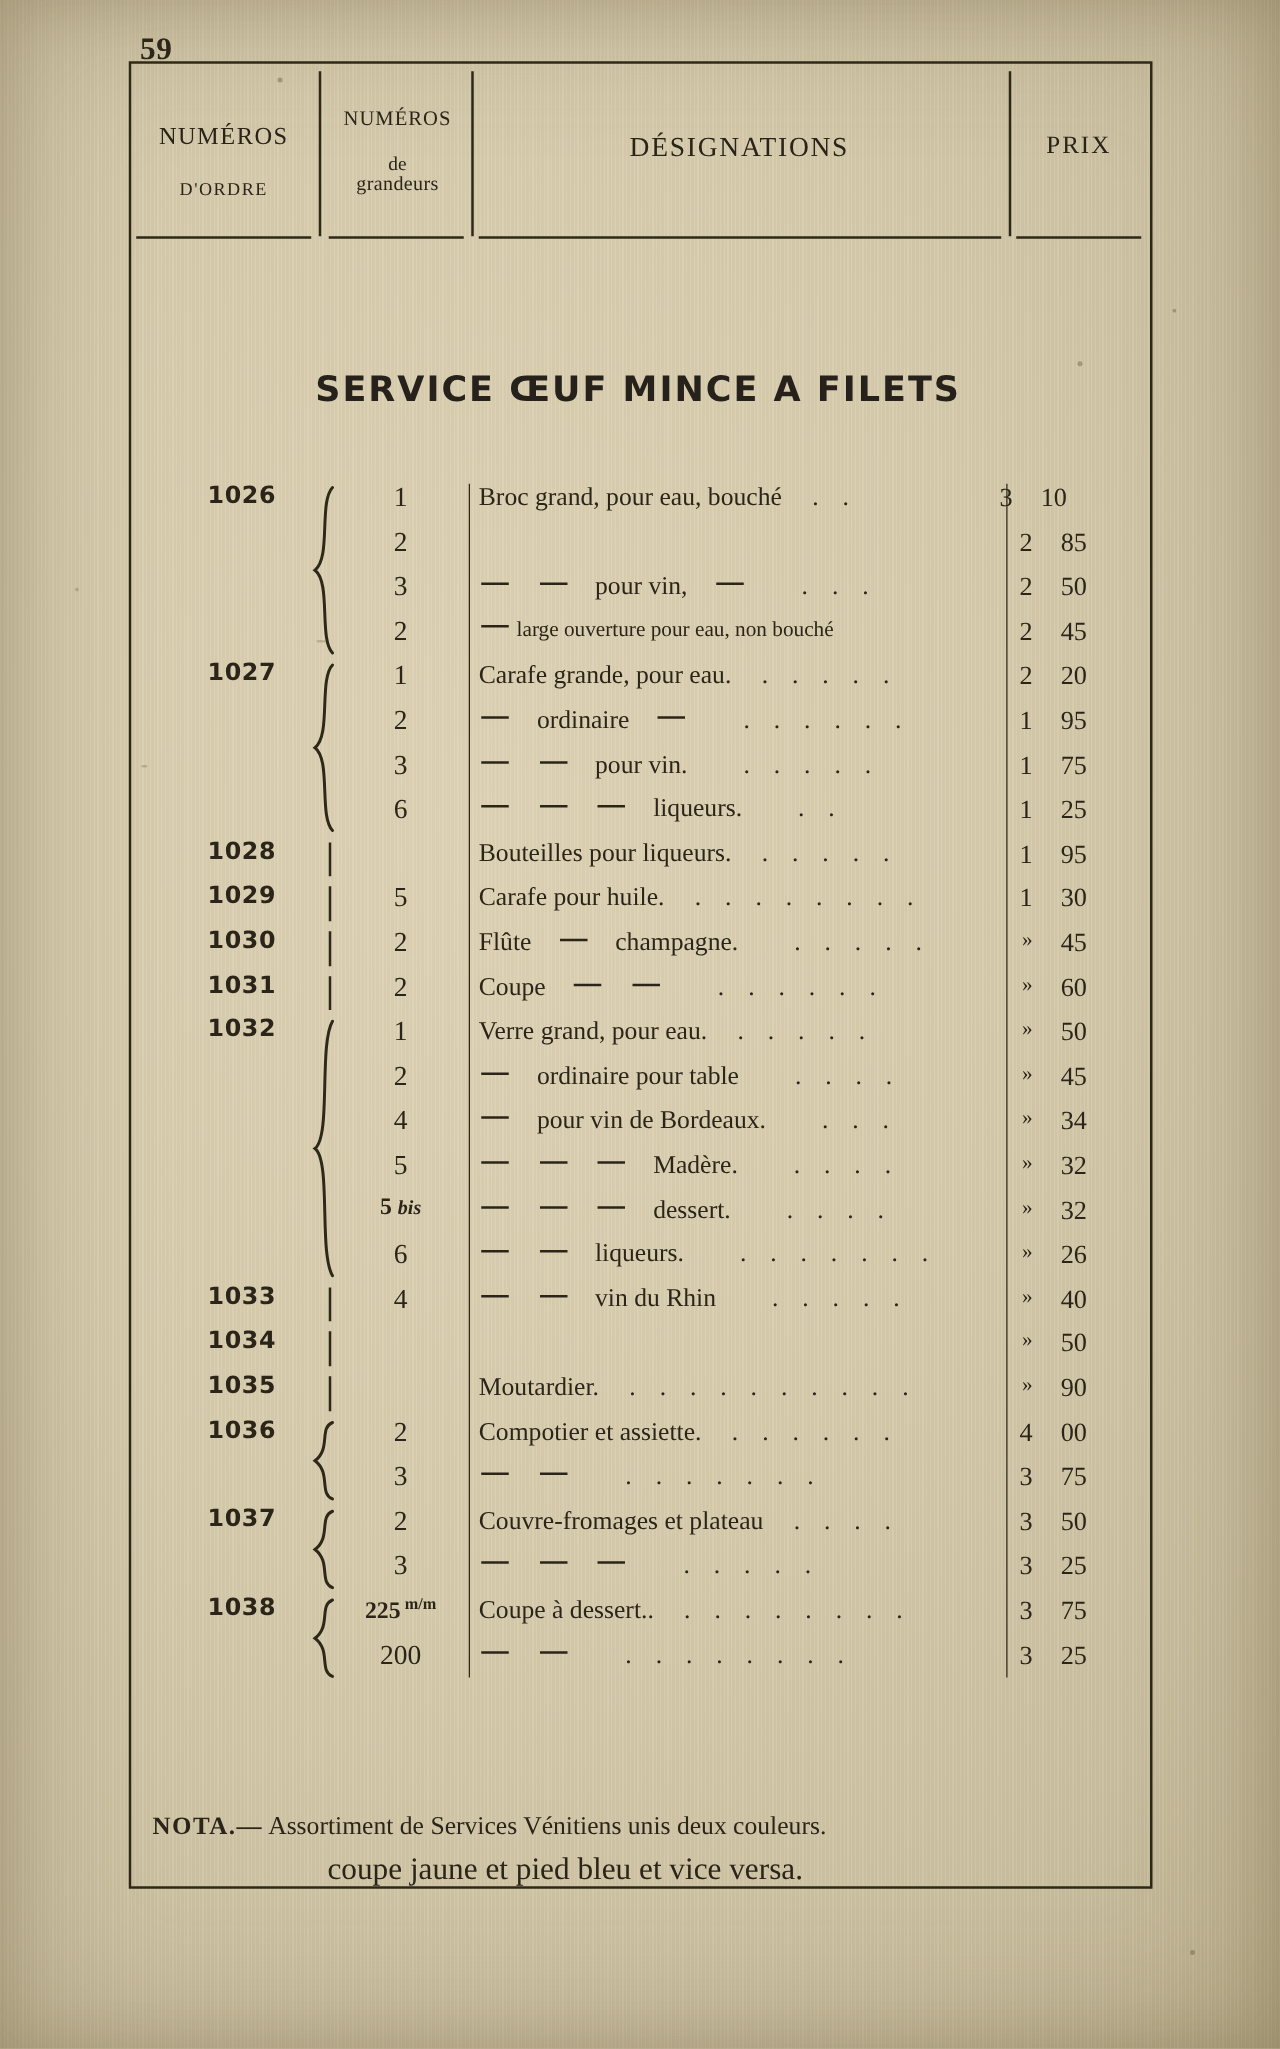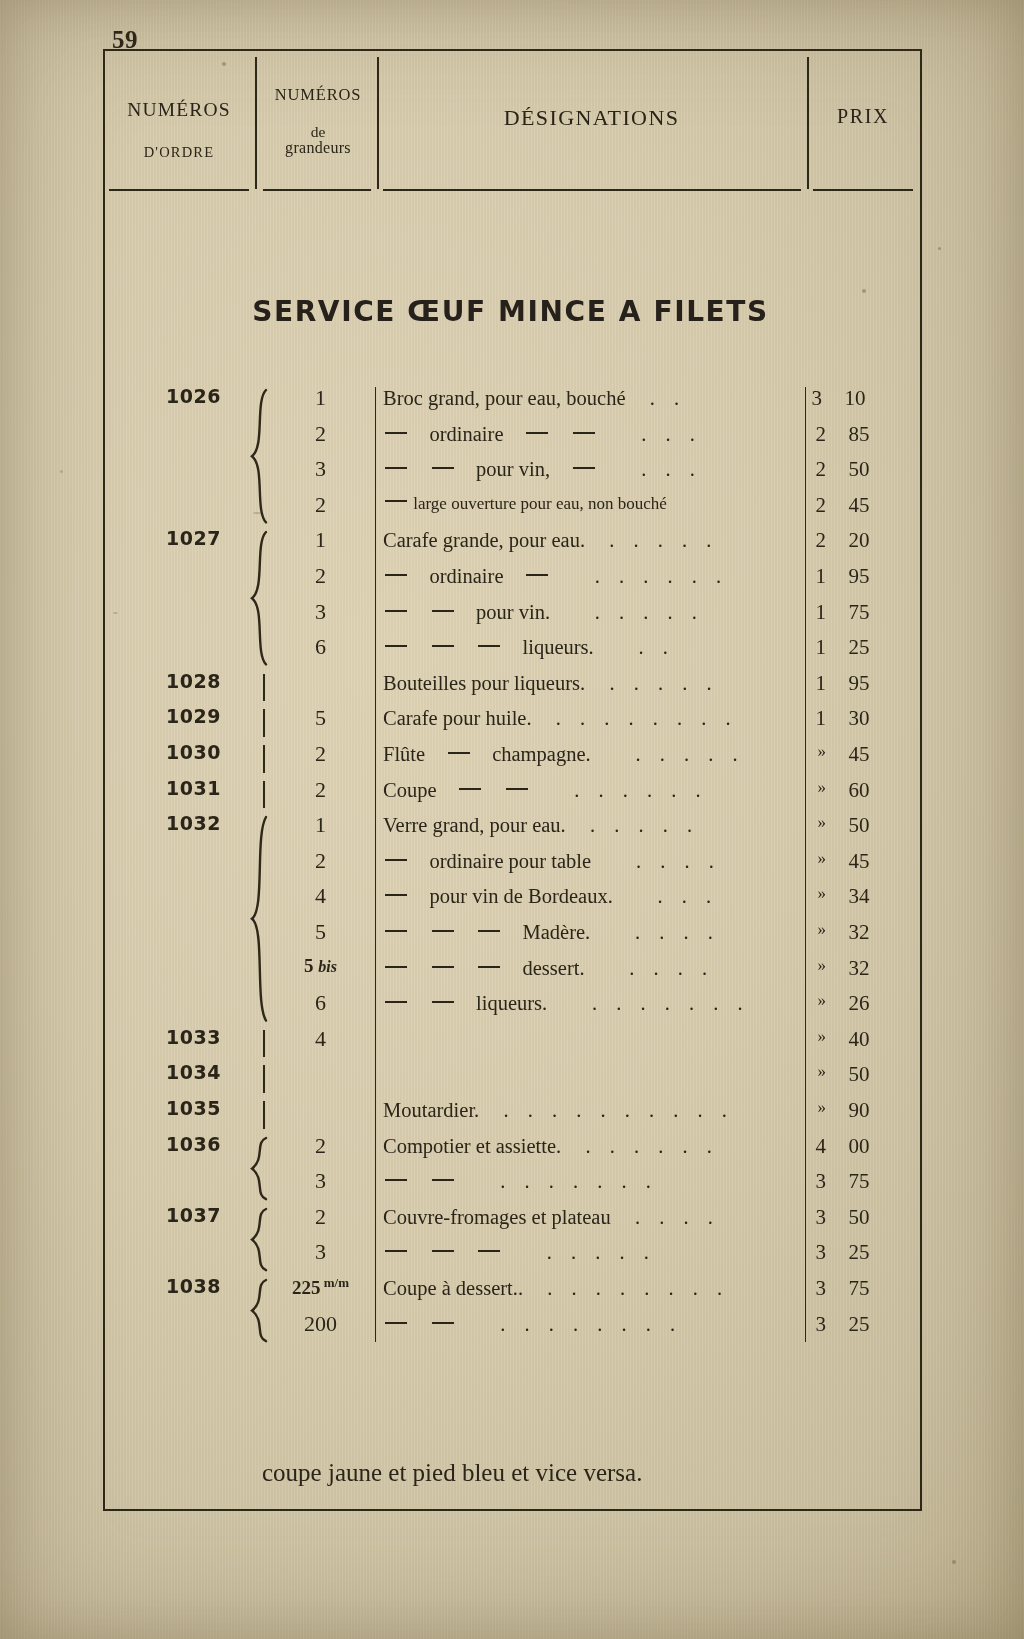--- a/index.html
+++ b/index.html
@@ -276,38 +276,37 @@
   <div class="underline" style="left:280px;top:140px;width:418px;"></div>
   <div class="underline" style="left:710px;top:140px;width:100px;"></div>
 </div>
 
 <div class="section-title">SERVICE ŒUF MINCE A FILETS</div>
 
 <div class="tbody">
 
   <div class="vline thin" style="left:272px;top:2px;height:955px;"></div>
   <div class="vline thin" style="left:702px;top:2px;height:955px;"></div>
-<div class="row" style="top: 0px; position: absolute; left: 0px; right: 4px;">
+<div class="row" style="top: 0px; position: absolute; left: 0px; right: 16px;">
       <div class="num-ordre">1026</div>
       <div class="num-grandeur">1</div>
       <div class="desig"><span>Broc grand, pour eau, bouché</span><span class="lead">&nbsp;&nbsp;. .</span></div>
       <div class="price">
         <span class="franc">3</span>
         <span class="cent">10</span>
       </div>
     </div>
     <div class="brace" style="position: absolute; top: 3px;">
       <svg width="26" height="136.4" viewBox="0 0 26 136.4">
         <path d="M20 2 C9 13.6 19 58.2 6 68.2 C19 78.2 9 122.8 20 134.4" fill="none" stroke="#2e2819" stroke-width="2.4" stroke-linecap="round"></path>
       </svg>
     </div>
     <div class="row" style="top: 35.6px; position: absolute; left: 0px; right: 0px;">
       <div class="num-ordre"></div>
       <div class="num-grandeur">2</div>
-      <div class="desig"><span class="dash"></span><span>&nbsp;&nbsp;&nbsp;&nbsp;</span><span>ordinaire</span><span>&nbsp;&nbsp;&nbsp;&nbsp;</span><span class="dash"></span><span>&nbsp;&nbsp;&nbsp;&nbsp;</span><span class="dash"></span><span>&nbsp;&nbsp;&nbsp;&nbsp;</span><span class="lead">&nbsp;&nbsp;. . .</span></div>
       <div class="price">
         <span class="franc">2</span>
         <span class="cent">85</span>
       </div>
     </div>
     <div class="row" style="top: 71.2px; position: absolute; left: 0px; right: 0px;">
       <div class="num-ordre"></div>
       <div class="num-grandeur">3</div>
       <div class="desig"><span class="dash"></span><span>&nbsp;&nbsp;&nbsp;&nbsp;</span><span class="dash"></span><span>&nbsp;&nbsp;&nbsp;&nbsp;</span><span>pour vin,</span><span>&nbsp;&nbsp;&nbsp;&nbsp;</span><span class="dash"></span><span>&nbsp;&nbsp;&nbsp;&nbsp;</span><span class="lead">&nbsp;&nbsp;. . .</span></div>
       <div class="price">
@@ -460,20 +459,21 @@
       <div class="num-grandeur">6</div>
       <div class="desig"><span class="dash"></span><span>&nbsp;&nbsp;&nbsp;&nbsp;</span><span class="dash"></span><span>&nbsp;&nbsp;&nbsp;&nbsp;</span><span>liqueurs.</span><span>&nbsp;&nbsp;&nbsp;&nbsp;</span><span class="lead">&nbsp;&nbsp;. . . . . . .</span></div>
       <div class="price">
         <span class="franc guil">»</span>
         <span class="cent">26</span>
       </div>
     </div>
     <div class="row" style="top: 640.8px; position: absolute; left: 0px; right: 0px;">
       <div class="num-ordre">1033</div>
       <div class="num-grandeur">4</div>
+      <div class="desig"><span class="dash"></span><span>&nbsp;&nbsp;&nbsp;&nbsp;</span><span class="dash"></span><span>&nbsp;&nbsp;&nbsp;&nbsp;</span><span>vin du Rhin</span><span>&nbsp;&nbsp;&nbsp;&nbsp;</span><span class="lead">&nbsp;&nbsp;. . . . .</span></div>
       <div class="price">
         <span class="franc guil">»</span>
         <span class="cent">40</span>
       </div>
     </div>
     <div class="tick" style="position: absolute; top: 644.8px; height: 27.6px;"></div>
     <div class="row" style="top: 676.4px; position: absolute; left: 0px; right: 0px;">
       <div class="num-ordre">1034</div>
       <div class="num-grandeur"></div>
       <div class="price">
@@ -557,16 +557,20 @@
       <div class="num-grandeur">200</div>
       <div class="desig"><span class="dash"></span><span>&nbsp;&nbsp;&nbsp;&nbsp;</span><span class="dash"></span><span>&nbsp;&nbsp;&nbsp;&nbsp;</span><span class="lead">&nbsp;&nbsp;. . . . . . . .</span></div>
       <div class="price">
         <span class="franc">3</span>
         <span class="cent">25</span>
       </div>
     </div>
   </div>
 
 <div class="nota">
+  <div class="l1">
+    <span class="lbl">NOTA.—</span>
+    <span>Assortiment de Services Vénitiens unis deux couleurs.</span>
+  </div>
   <div class="l2">coupe jaune et pied bleu et vice versa.</div>
 </div>
 
 <div class="vignette"></div>
 
 </body></html>

